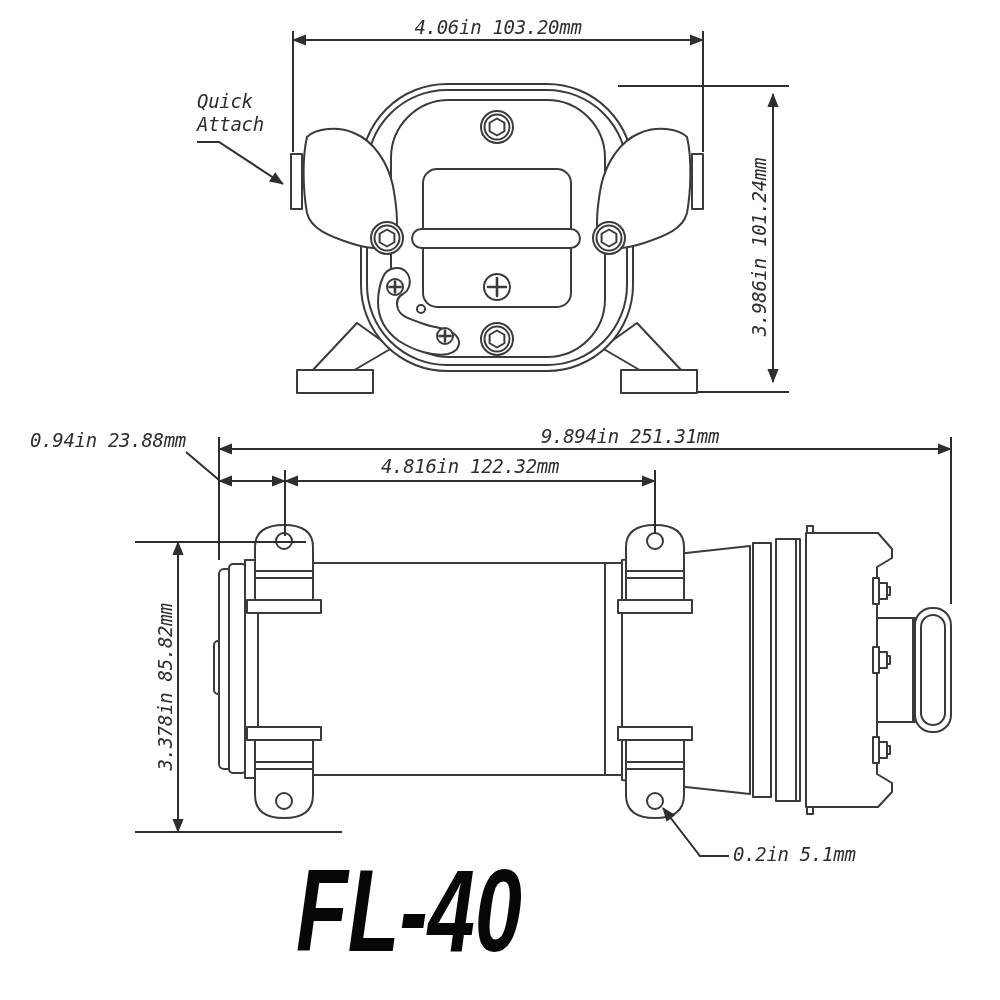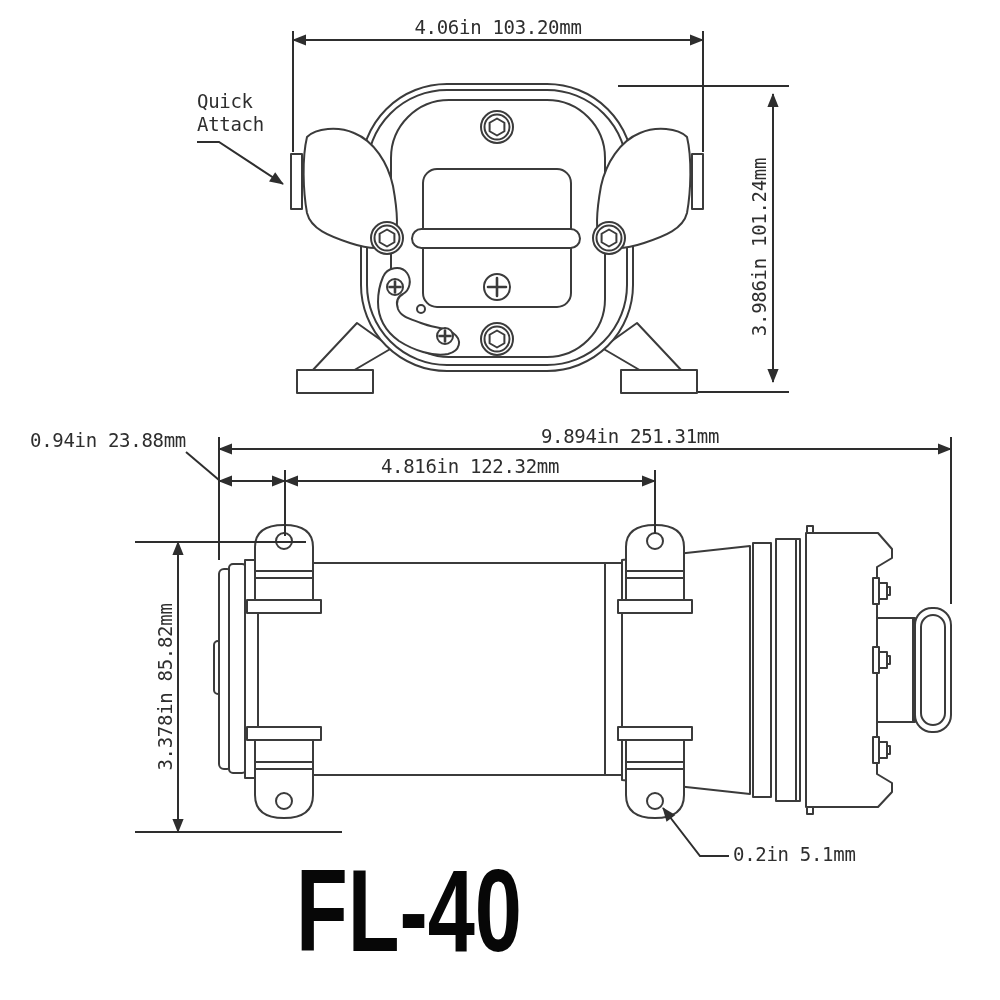--- a/index.html
+++ b/index.html
@@ -1,17 +1,17 @@
 <!DOCTYPE html>
 <html><head>
 <meta charset="utf-8">
 <style>
   html,body{margin:0;padding:0;background:#ffffff;}
   .stage{position:relative;width:1000px;height:1000px;background:#ffffff;overflow:hidden;
-         font-family:"DejaVu Sans Mono",monospace;}
+         font-family:"DejaVu Sans Mono",monospace;font-style:italic;}
   svg{display:block}
   .ln  {fill:#ffffff;stroke:#3b3b3b;stroke-width:2;stroke-linejoin:round;}
   .lnn {fill:none;stroke:#3b3b3b;stroke-width:2;stroke-linejoin:round;}
   .lnt {fill:none;stroke:#3b3b3b;stroke-width:2.6;stroke-linecap:round;}
   .dim {fill:none;stroke:#2e2e2e;stroke-width:2;}
   .dt  {font-family:"DejaVu Sans Mono",monospace;font-size:19px;fill:#2e2e2e;letter-spacing:-0.3px;}
   .title{font-family:"Liberation Sans",sans-serif;font-weight:bold;font-size:116px;fill:#070707;}
 </style>
 </head>
 <body>

